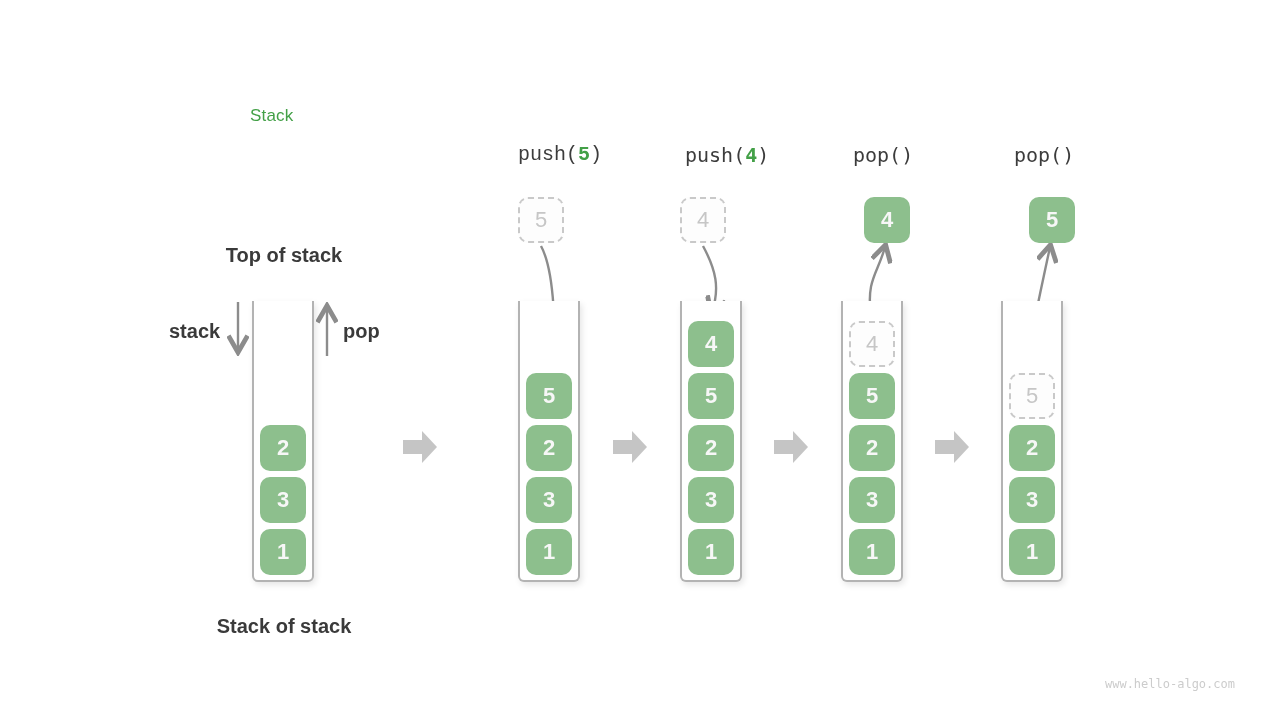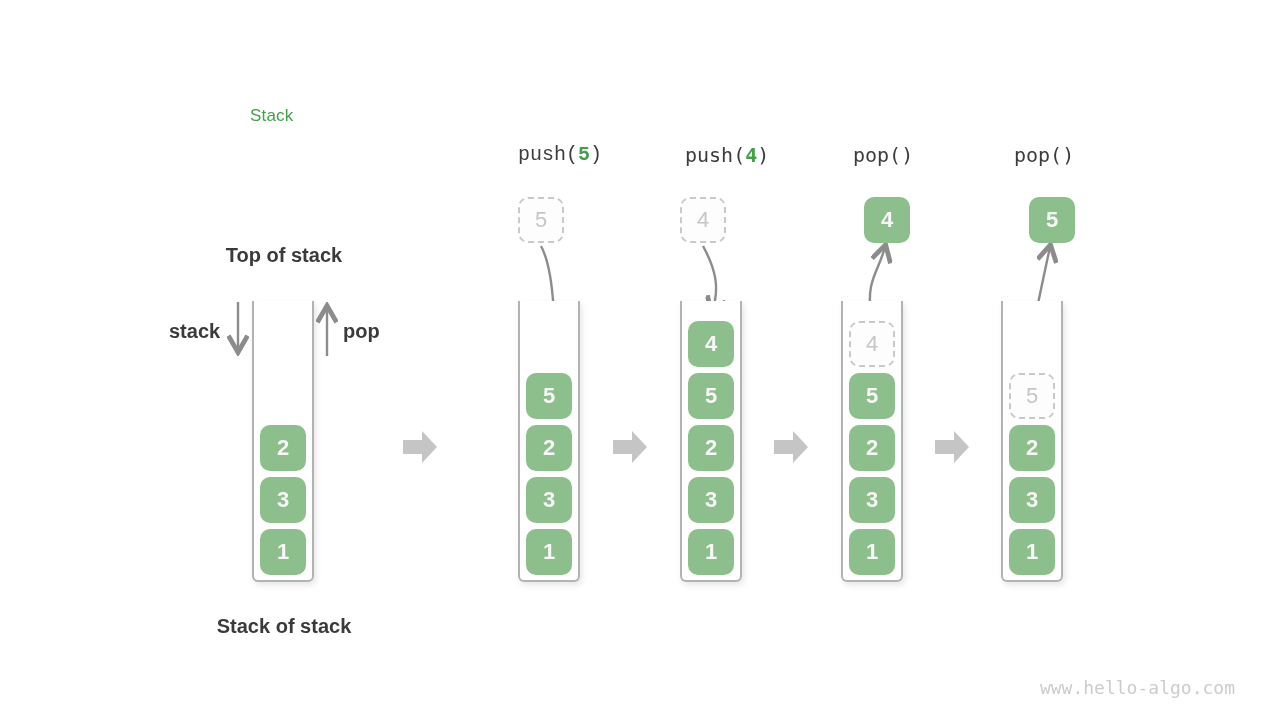--- a/index.html
+++ b/index.html
@@ -28,21 +28,21 @@
   }
   .box{
     box-sizing:border-box;width:46px;height:46px;border-radius:10px;
     background:#8dbf8d;color:#f7f7f7;font-size:22px;font-weight:bold;
     display:flex;align-items:center;justify-content:center;
   }
   .box.ghost{
     background:#fdfdfd;border:2px dashed #c9c9c9;color:#c6c6c6;font-weight:normal;
   }
   .watermark{
-    font-family:"DejaVu Sans Mono", monospace;font-size:18px;color:#cccccc;
+    font-family:"DejaVu Sans Mono", monospace;font-size:12px;color:#cccccc;
   }
   svg.overlay{position:absolute;left:0;top:0;pointer-events:none;}
 </style>
 </head>
 <body>
 
 <div class="canvas">
 
   <div class="abs title" style="left:250px;top:106px;">Stack</div>
 

